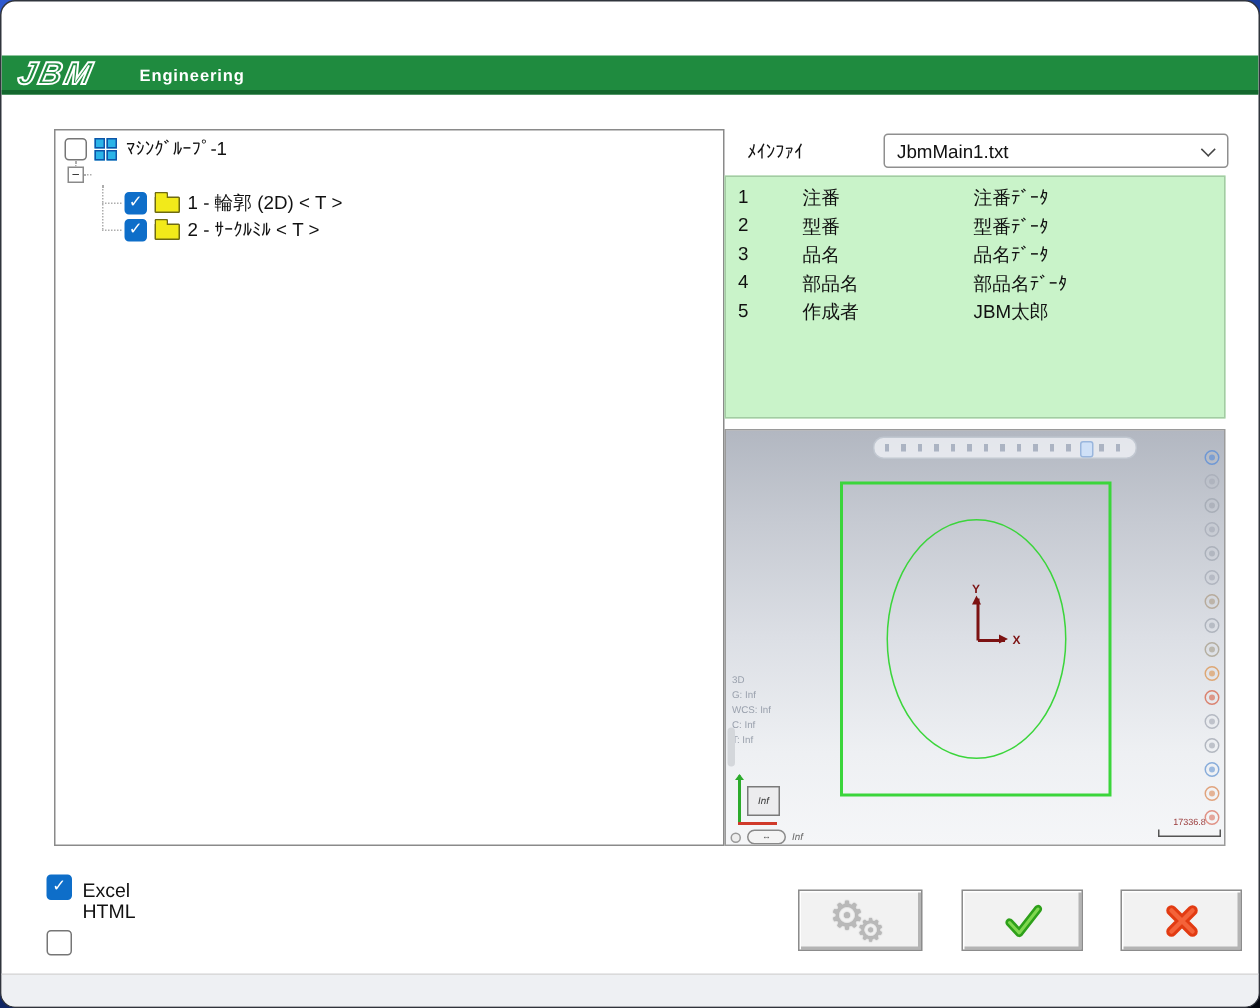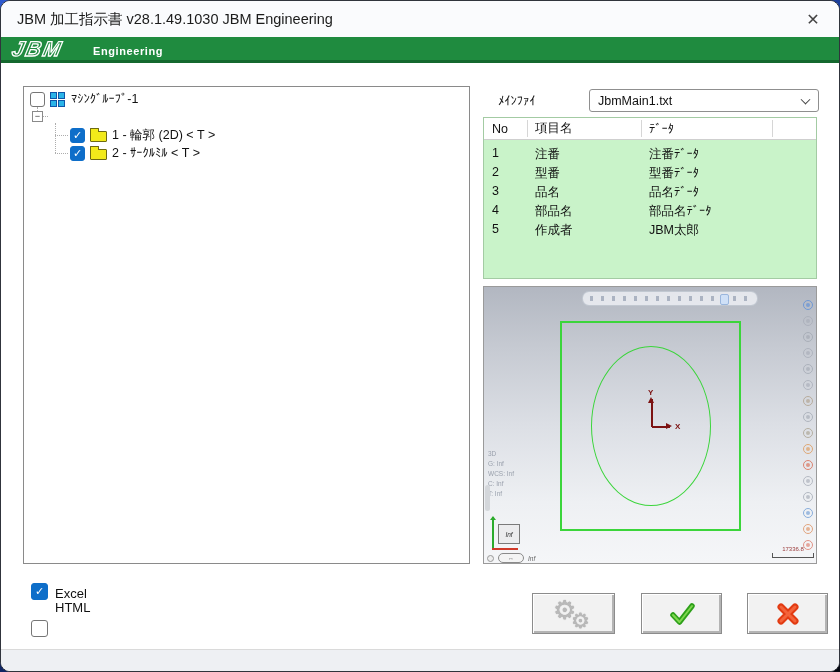--- a/index.html
+++ b/index.html
@@ -17,21 +17,21 @@
     display:flex; align-items:center; justify-content:center; font-size:16px; color:#444;
     cursor:pointer; border-radius:4px; }
 
   
   .brandbar { position:absolute; left:0; top:36px; right:0; height:26px;
     background:#1f8b3f; border-bottom:3px solid #14682e; display:flex; align-items:center; }
   .brand-logo { margin-left:10px; }
   .brand-tag { color:#fff; font-size:11px; font-weight:bold; letter-spacing:0.6px; margin-left:4px; margin-top:4px; }
 
   
-  .tree-panel { position:absolute; left:22px; top:85px; width:447px; height:478px;
+  .tree-panel { position:absolute; left:35px; top:85px; width:447px; height:478px;
     background:#fff; border:1px solid #8a8a8a; font-size:12.5px; color:#111; }
   .tree-node { position:absolute; height:18px; display:flex; align-items:center; gap:5px; cursor:default; }
   .cb { width:15px; height:15px; border:1px solid #767676; border-radius:3px; background:#fff;
     display:flex; align-items:center; justify-content:center; flex:0 0 auto; }
   .cb .cb-check { display:none; color:#fff; font-size:11px; font-weight:bold; line-height:1; }
   .cb.checked { background:#0e6ec9; border-color:#0e6ec9; }
   .cb.checked .cb-check { display:block; }
   .expander { position:absolute; width:11px; height:11px; border:1px solid #8a8a8a; background:#fff;
     font-size:9px; line-height:9px; text-align:center; color:#333; }
   .tree-vline { position:absolute; border-left:1px dotted #adadad; width:0; }
@@ -135,26 +135,20 @@
 
   
   .bottom-strip { position:absolute; left:0; right:0; top:648px; bottom:0;
     background:#eef0f3; border-top:1px solid #dadada; }
 </style>
 </head>
 <body>
 
 <div class="window">
 
-  <div class="titlebar">
-    <span class="title-text">JBM 加工指示書 v28.1.49.1030 JBM Engineering</span>
-    <div class="close-btn">
-      <span>✕</span>
-    </div>
-  </div>
 
   <div class="brandbar">
     <svg class="brand-logo" width="78" height="24" viewBox="0 0 78 24">
       <text x="4" y="19" transform="skewX(-12)" font-size="21" font-style="italic" font-weight="bold" fill="none" stroke="#ffffff" stroke-width="1.3" letter-spacing="2">JBM</text>
     </svg>
     <span class="brand-tag">Engineering</span>
   </div>
 
   <div class="tree-panel">
     <div class="tree-vline" style="left:13px; top:20px; height:10px;"></div>
@@ -197,28 +191,20 @@
     </div>
   </div>
 
   <span class="mainfile-label">ﾒｲﾝﾌｧｲ</span>
   <div class="combo combo-mainfile">
     <span>JbmMain1.txt</span>
     <span class="chev"></span>
   </div>
 
   <div class="data-table">
-    <div class="dt-header">
-      <span class="dt-col-no">No</span>
-      <span class="dt-col-item">項目名</span>
-      <span class="dt-col-data">ﾃﾞｰﾀ</span>
-      <span class="sep" style="left:43px;"></span>
-      <span class="sep" style="left:157px;"></span>
-      <span class="sep" style="left:288px;"></span>
-    </div>
     <div class="dt-body">
       <div class="dt-row">
         <span class="dt-col-no">1</span>
         <span class="dt-col-item">注番</span>
         <span class="dt-col-data">注番ﾃﾞｰﾀ</span>
       </div>
       <div class="dt-row">
         <span class="dt-col-no">2</span>
         <span class="dt-col-item">型番</span>
         <span class="dt-col-data">型番ﾃﾞｰﾀ</span>

